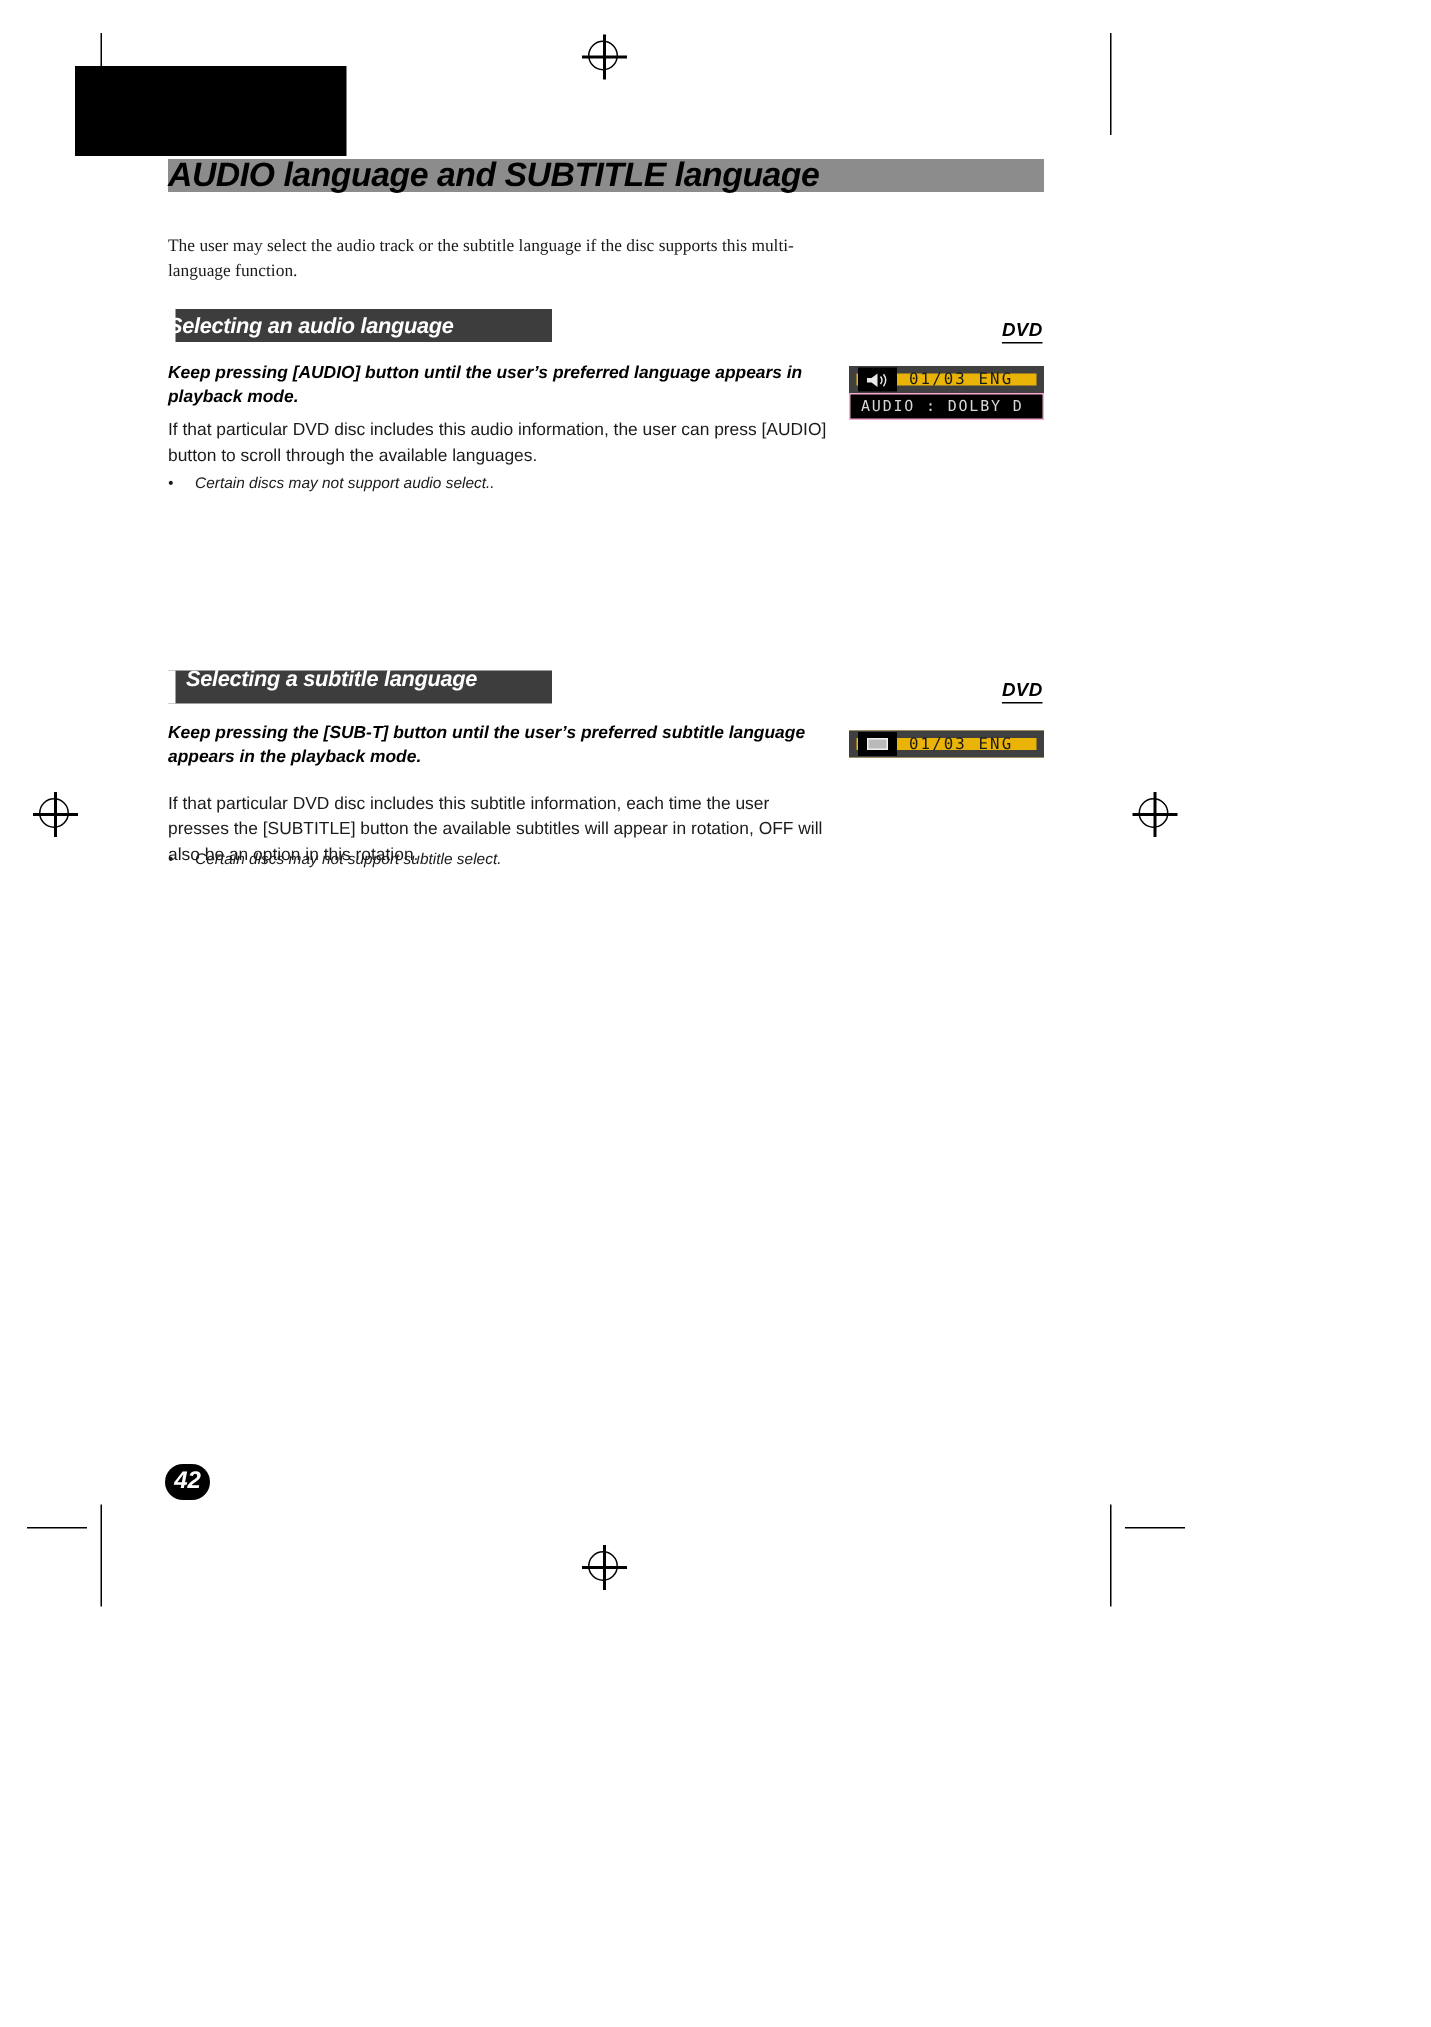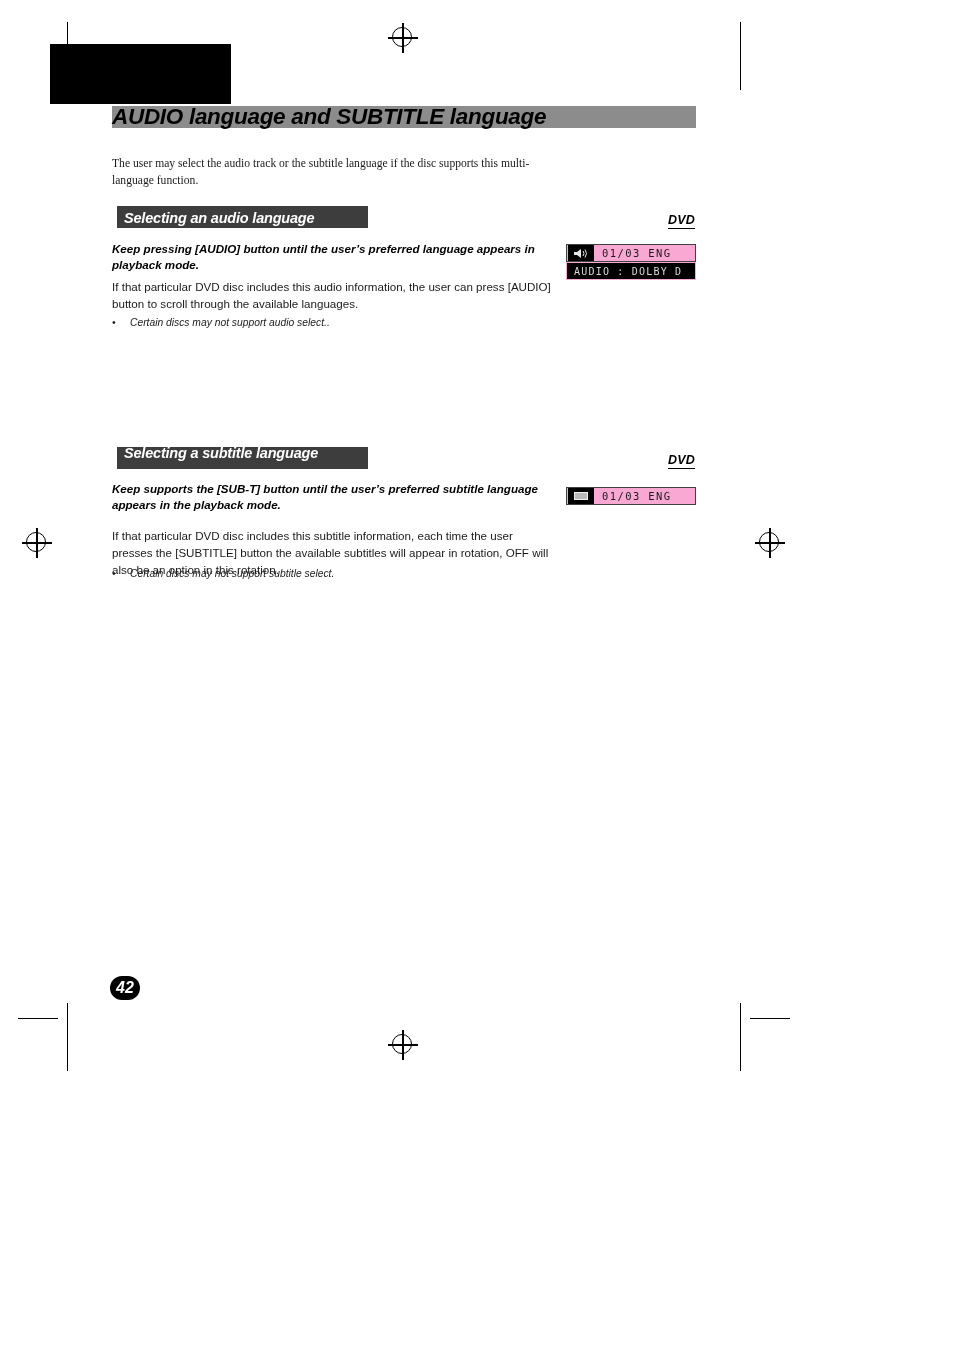--- a/index.html
+++ b/index.html
@@ -166,22 +166,22 @@
   }
 
   
   .osd {
     position: absolute;
     width: 130px;
   }
   .osd-row {
     position: relative;
     height: 18px;
-    background: #f9a8d4;
-    border: 1px solid #404040;
+    background: #eab308;
+    border: 5px solid #404040;
     box-sizing: border-box;
     display: flex;
     align-items: center;
   }
   .osd-row.dark {
     background: #000;
     border: 1px solid #f9a8d4;
   }
   .osd-icon {
     width: 26px;
@@ -269,21 +269,21 @@
 <div class="corner-block"></div>
 
 <div class="page-title-bar"></div>
 <div class="page-title">AUDIO language and SUBTITLE language</div>
 
 <div class="intro-text">The user may select the audio track or the subtitle language if the disc supports this multi-language function.</div>
 
 <div class="section-bar" style="left:112px; top:206px;">
   <div class="tick"></div>
 </div>
-<div class="section-title" style="left:124px; top:210px;">Selecting an audio language</div>
+<div class="section-title" style="left:112px; top:210px;">Selecting an audio language</div>
 
 <div class="dvd-label" style="left:668px; top:213px;">
   <span>DVD</span>
   <span class="ul"></span>
 </div>
 
 <div class="lead-text" style="left:112px; top:241px;">Keep pressing [AUDIO] button until the user’s preferred language appears in playback mode.</div>
 <div class="body-text" style="left:112px; top:278px;">If that particular DVD disc includes this audio information, the user can press [AUDIO] button to scroll through the available languages.</div>
 <div class="bullet-row" style="left:112px; top:315px;">
   <span class="dot">•</span>
@@ -309,21 +309,21 @@
 <div class="section-bar" style="left:112px; top:447px;">
   <div class="tick"></div>
 </div>
 <div class="section-title" style="left:124px; top:445px;text-align:center;">Selecting a subtitle language</div>
 
 <div class="dvd-label" style="left:668px; top:453px;">
   <span>DVD</span>
   <span class="ul"></span>
 </div>
 
-<div class="lead-text" style="left:112px; top:481px;">Keep supports the [SUB-T] button until the user’s preferred subtitle language appears in the playback mode.</div>
+<div class="lead-text" style="left:112px; top:481px;">Keep pressing the [SUB-T] button until the user’s preferred subtitle language appears in the playback mode.</div>
 <div class="body-text" style="left:112px; top:527px;">If that particular DVD disc includes this subtitle information, each time the user presses the [SUBTITLE] button the available subtitles will appear in rotation, OFF will also be an option in this rotation.</div>
 <div class="bullet-row" style="left:112px; top:566px;">
   <span class="dot">•</span>
   <span class="btxt">Certain discs may not support subtitle select.</span>
 </div>
 
 <div class="osd" style="left:566px; top:487px;">
   <div class="osd-row">
     <div class="osd-icon sub">
       <div class="rect"></div>

